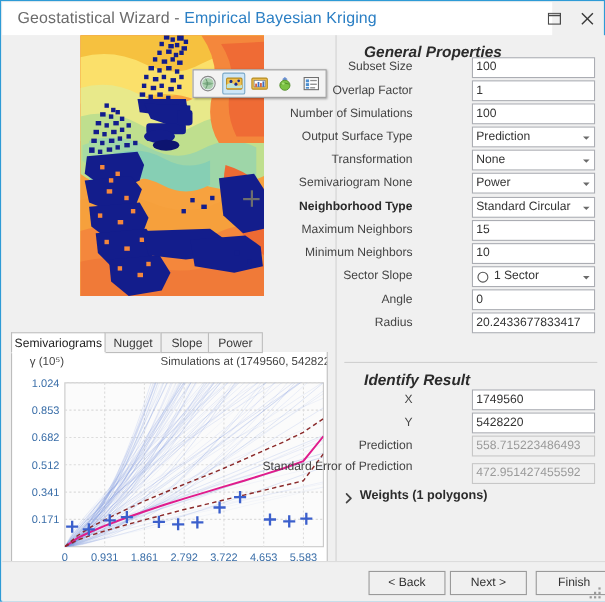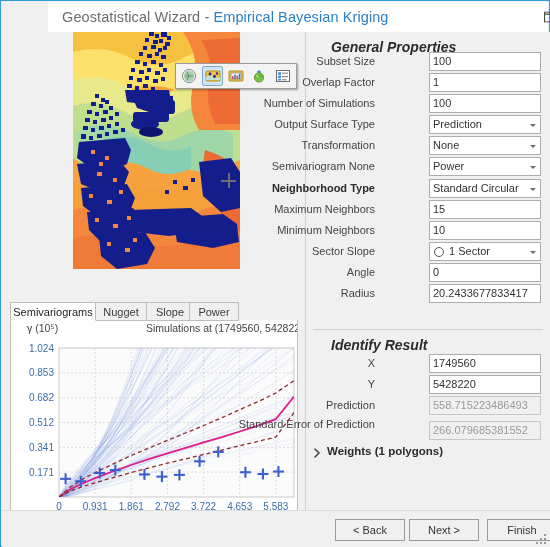--- a/index.html
+++ b/index.html
@@ -8,21 +8,21 @@
     font-family:"Liberation Sans", sans-serif;
     font-size:11px;color:#303030;background:#f0f0f0;
   }
   #window{
     position:absolute;left:0;top:0;width:550px;height:547px;
     box-sizing:border-box;border:1px solid #2e9bd6;background:#f0f0f0;
   }
   
   #titlebar{
     position:absolute;left:1px;top:1px;width:500px;height:30px;
-    background:#ffffff;box-sizing:border-box;margin-left:46px;
+    background:#ffffff;box-sizing:border-box;
   }
   #title-text{
     position:absolute;left:14px;top:7px;font-size:14.5px;color:#6b6b6b;
     white-space:nowrap;letter-spacing:0.1px;
   }
   #title-sub{color:#2b7fc4;}
   .winbtn{
     position:absolute;top:3px;width:26px;height:24px;cursor:default;
   }
   #btn-max{left:489px;}
@@ -611,21 +611,21 @@
         <div class="row" style="top: 343px; width: 245px;">
           <div class="rlabel">Y</div>
           <div class="rfield"><span>5428220</span></div>
         </div>
         <div class="row" style="top: 364px; width: 245px;">
           <div class="rlabel">Prediction</div>
           <div class="rfield disabled"><span>558.715223486493</span></div>
         </div>
         <div class="row" style="top: 389px; width: 245px;">
           <div class="rlabel two" style="line-height: 12px; top: -3px; white-space: normal;">Standard Error of Prediction</div>
-          <div class="rfield disabled"><span>266.079685381552</span></div>
+          <div class="rfield disabled"><span>472.951427455592</span></div>
         </div>
       </div>
     <div id="weights-row">
       <svg id="weights-chev" viewBox="0 0 7 10">
           <path d="M1,1 L5,5 L1,9" fill="none" stroke="#444" stroke-width="1.6" stroke-linecap="round" stroke-linejoin="round"></path>
         </svg>
       <span id="weights-label">Weights (1 polygons)</span>
     </div>
   </div>
 

